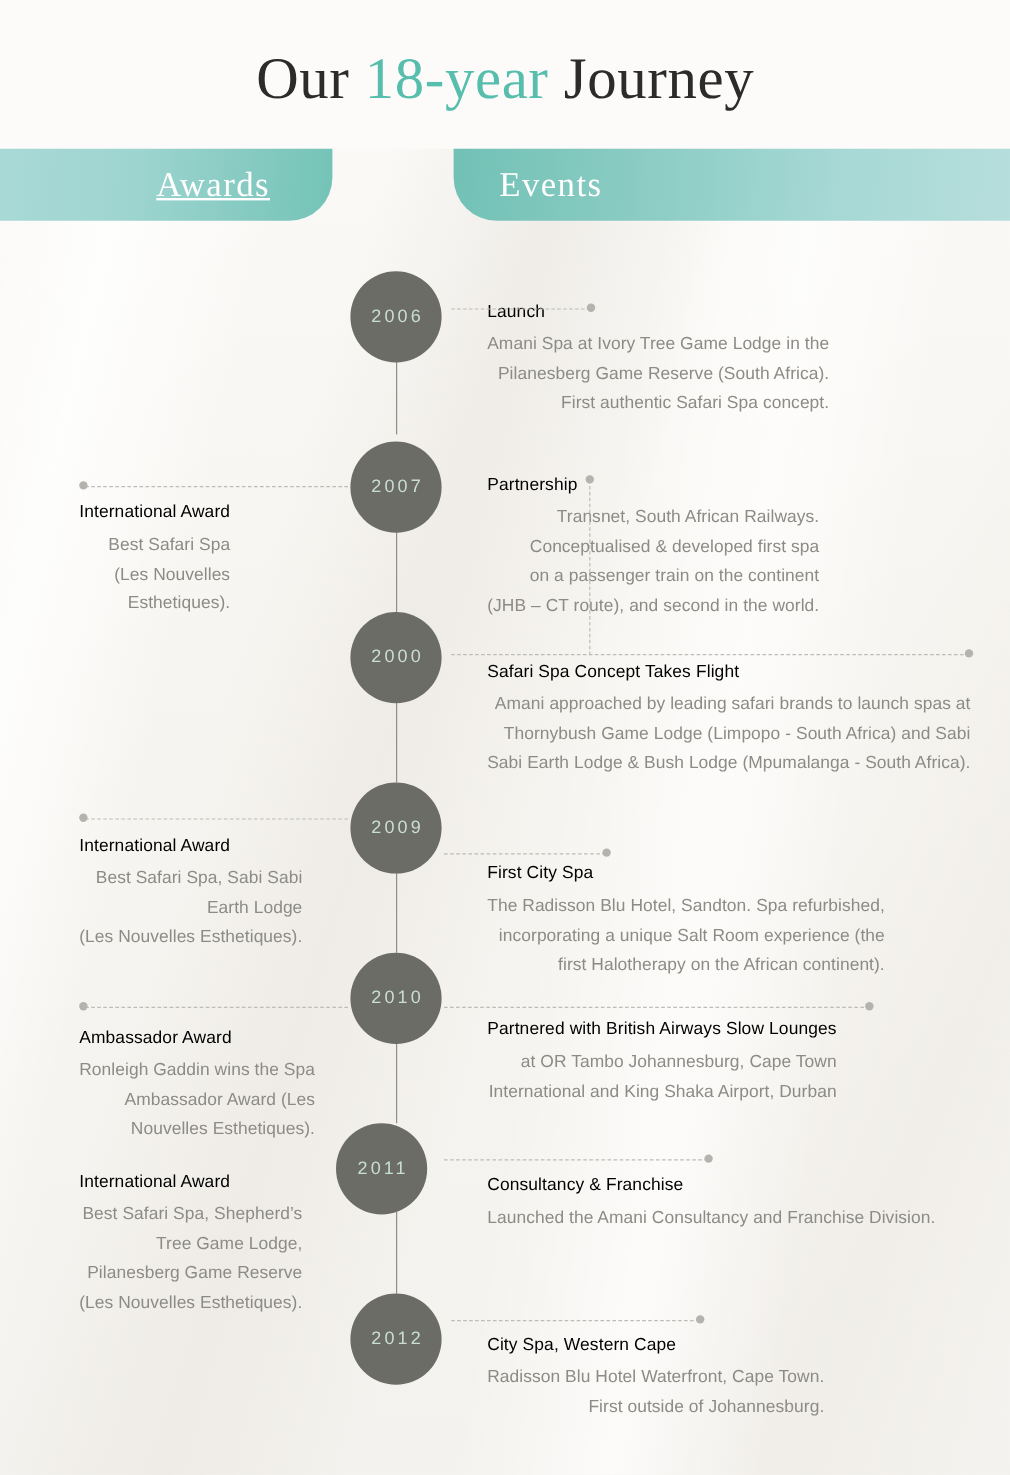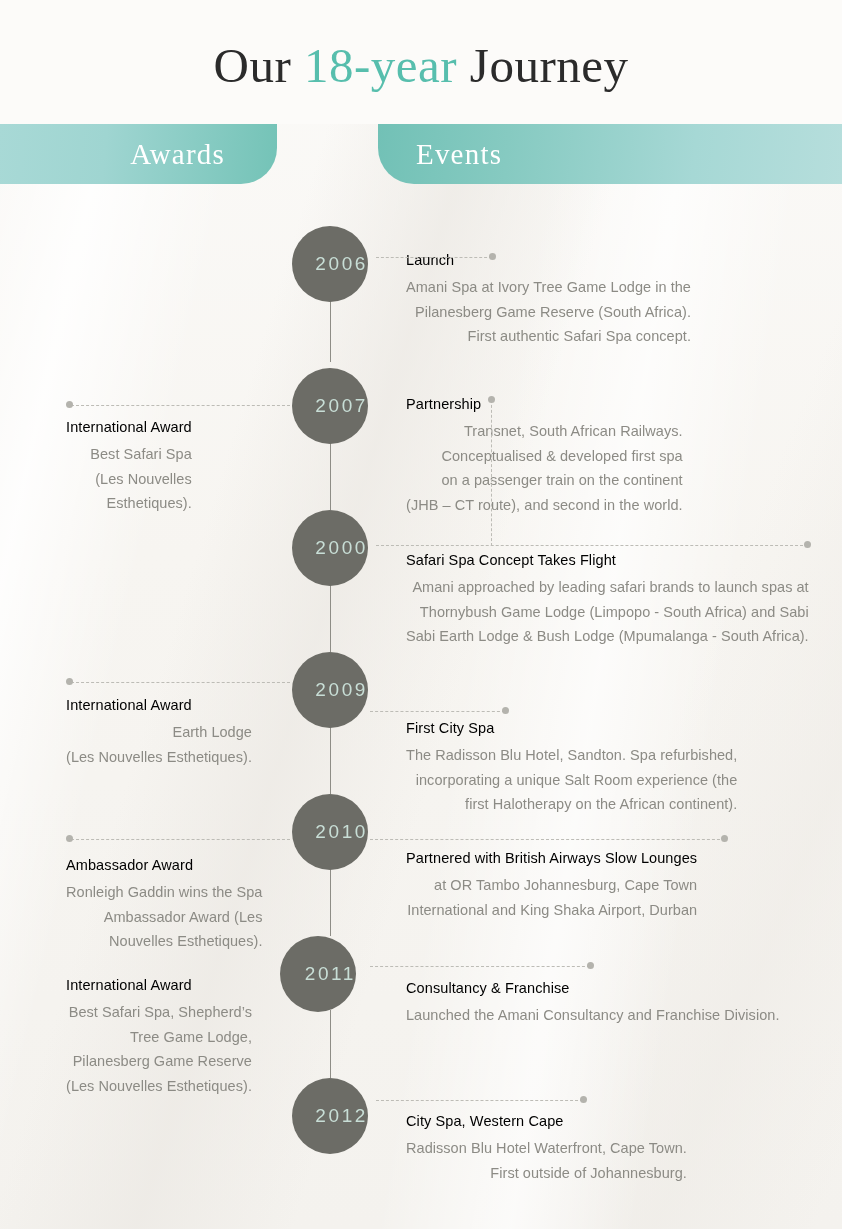--- a/index.html
+++ b/index.html
@@ -62,20 +62,21 @@
     letter-spacing: 1.2px;
   }
   .banner-awards {
     left: 0; top: 124px;
     width: 277px;
     border-radius: 0 0 36px 0;
     background: linear-gradient(95deg, #a8d9d6 0%, #9fd5d1 38%, #74c3b7 100%);
     text-align: right;
     padding-right: 52px;
     box-sizing: border-box;
+    text-decoration: underline;
   }
   .banner-events {
     left: 378px; top: 124px;
     width: 464px;
     border-radius: 0 0 0 36px;
     background: linear-gradient(95deg, #72c1b6 0%, #86cac1 28%, #a6d8d5 68%, #b6dedc 100%);
     text-align: left;
     padding-left: 38px;
     box-sizing: border-box;
   }
@@ -88,23 +89,23 @@
     background: #8e8d86;
   }
 
   
   .year-circle {
     position: absolute;
     width: 76px; height: 76px;
     border-radius: 50%;
     background: #6c6c66;
     color: #c8ded6;
-    font-size: 19px;
+    font-size: 15px;
     letter-spacing: 2.6px;
-    text-align: right;
+    text-align: center;
     line-height: 76px;
     text-indent: 2.6px;
     z-index: 5;
   }
 
   
   .hline {
     position: absolute;
     height: 0;
     border-top: 1.4px dashed #bdbcb6;
@@ -271,20 +272,21 @@
   <div class="blk-body">
     <div>Best Safari Spa</div>
     <div>(Les Nouvelles</div>
     <div>Esthetiques).</div>
   </div>
 </div>
 
 <div class="block" style="left:66px; top:695px;">
   <p class="blk-title">International Award</p>
   <div class="blk-body">
+    <div>Best Safari Spa, Sabi Sabi</div>
     <div>Earth Lodge</div>
     <div>(Les Nouvelles Esthetiques).</div>
   </div>
 </div>
 
 <div class="block" style="left:66px; top:855px;">
   <p class="blk-title">Ambassador Award</p>
   <div class="blk-body">
     <div>Ronleigh Gaddin wins the Spa</div>
     <div>Ambassador Award (Les</div>

